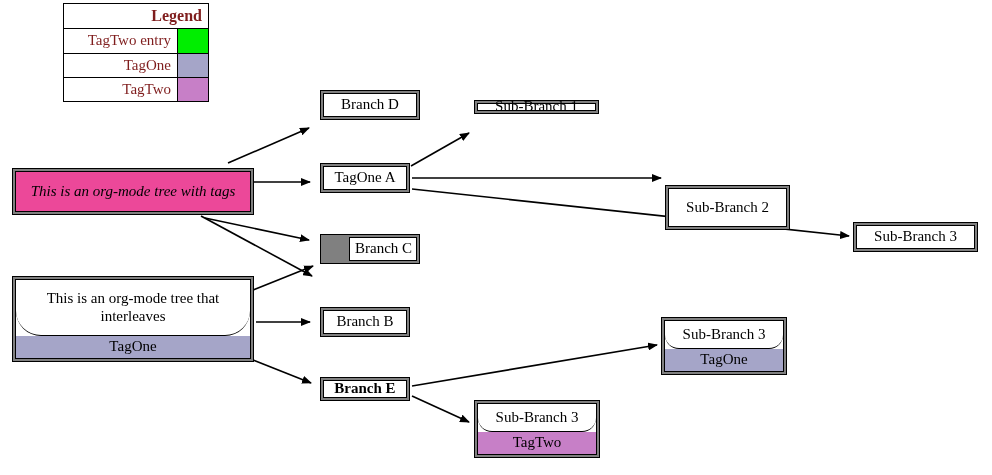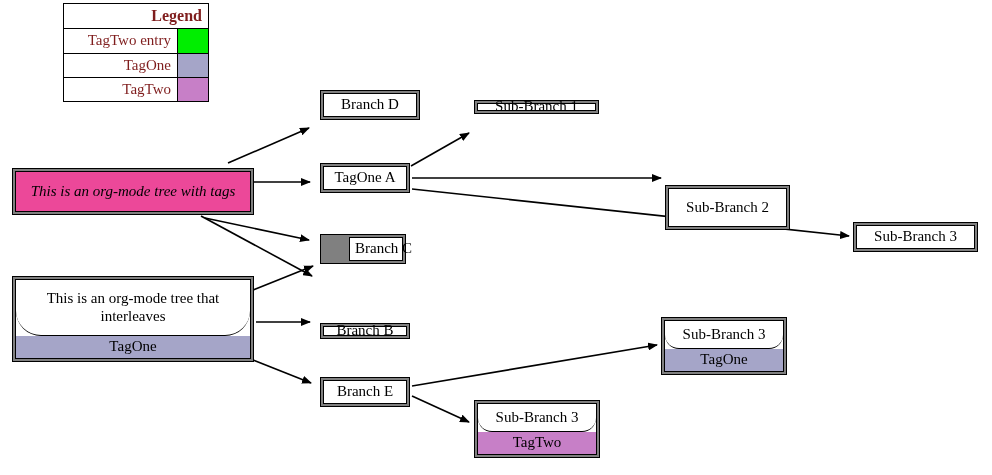--- a/index.html
+++ b/index.html
@@ -180,33 +180,33 @@
       <div class="title">Branch D</div>
     </div>
   </div>
 
   <div class="node dbl" style="left:320px; top:163px; width:90px; height:30px;">
     <div class="inner">
       <div class="title">TagOne A</div>
     </div>
   </div>
 
-  <div class="node dbl" style="left:320px; top:234px; width:86px; height:30px;padding-left:28px;">
+  <div class="node dbl" style="left:320px; top:234px; width:100px; height:30px;padding-left:28px;">
     <div class="inner">
       <div class="title">Branch C</div>
     </div>
   </div>
 
-  <div class="node dbl" style="left:320px; top:307px; width:90px; height:16px;margin-top:16px;">
+  <div class="node dbl" style="left:320px; top:307px; width:90px; height:30px;">
     <div class="inner">
       <div class="title">Branch B</div>
     </div>
   </div>
 
-  <div class="node dbl" style="left:320px; top:377px; width:90px; height:30px;">
+  <div class="node dbl" style="left:320px; top:377px; width:90px; height:24px;font-weight:bold;">
     <div class="inner">
       <div class="title">Branch E</div>
     </div>
   </div>
 
   <div class="node dbl" style="left:474px; top:100px; width:125px; height:14px;">
     <div class="inner">
       <div class="title">Sub-Branch 1</div>
     </div>
   </div>

